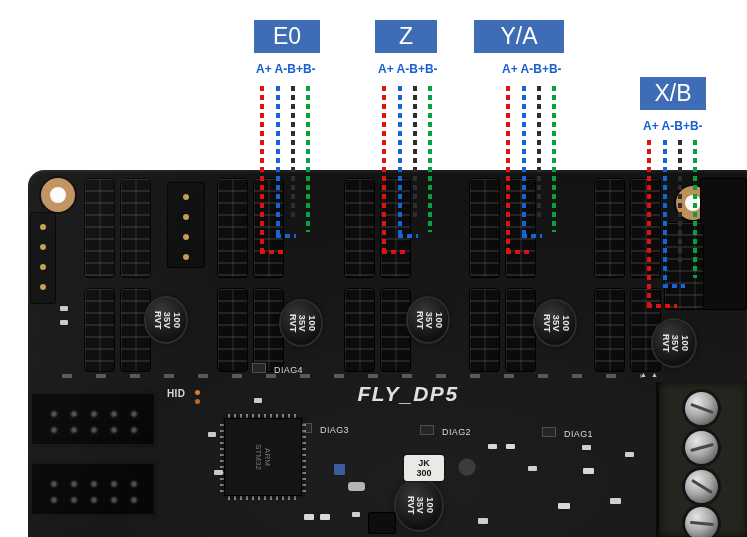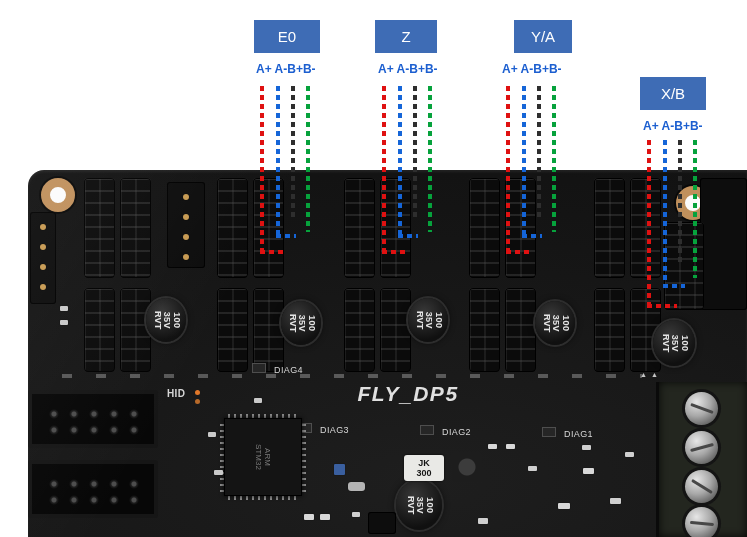--- a/index.html
+++ b/index.html
@@ -43,21 +43,21 @@
   .jk-text{font-size:9px;font-weight:bold;color:#151515;line-height:10px;text-align:center;white-space:pre-line;padding-top:3px}
   .term{background:#23261f;border-left:3px solid #0a0a0a;box-shadow:inset 0 0 8px rgba(0,0,0,.8)}
   .screw{width:33px;height:33px;border-radius:50%;
          background:radial-gradient(circle at 35% 30%, #e6e6e6, #a8a8a8 45%, #5e5e5e 82%);
          box-shadow:0 0 0 3px #141414;display:flex;align-items:center;justify-content:center}
   .slot{width:24px;height:3px;background:#474747;border-radius:2px}
   .board-name{color:#e0e0e0;font-size:21px;font-weight:bold;font-style:italic;letter-spacing:1.5px}
   .tri{color:rgba(255,255,255,.75);font-size:7px}
 
   
-  .label-box{background:#3e6cb5;color:#ffffff;font-size:15px;text-align:center;height:33px;line-height:33px;z-index:6}
+  .label-box{background:#3e6cb5;color:#ffffff;font-size:23px;text-align:center;height:33px;line-height:33px;z-index:6}
   .pin-row{color:#1c5fd0;font-size:12px;font-weight:bold;white-space:pre;z-index:6}
   .wv{width:4px;z-index:5}
   .wh{height:4px;z-index:5}
   .wv.red{background:repeating-linear-gradient(to bottom,#df1111 0 5px,transparent 5px 9px)}
   .wh.red{background:repeating-linear-gradient(to right,#df1111 0 5px,transparent 5px 9px)}
   .wv.blue{background:repeating-linear-gradient(to bottom,#1565d8 0 5px,transparent 5px 9px)}
   .wh.blue{background:repeating-linear-gradient(to right,#1565d8 0 5px,transparent 5px 9px)}
   .wv.black{background:repeating-linear-gradient(to bottom,#2e2e2e 0 5px,transparent 5px 9px)}
   .wv.green{background:repeating-linear-gradient(to bottom,#06a23c 0 5px,transparent 5px 9px)}
 </style>
@@ -235,21 +235,21 @@
     <div class="abs pin-row" style="left:378px;top:62px">A+ A-B+B-</div>
     <div class="abs wv red" style="left:382px;top:86px;height:168px"></div>
     <div class="abs wh red" style="left:382px;top:250px;width:24px"></div>
     <div class="abs wv blue" style="left:398px;top:86px;height:152px"></div>
     <div class="abs wh blue" style="left:398px;top:234px;width:20px"></div>
     <div class="abs wv black" style="left:413px;top:86px;height:132px"></div>
     <div class="abs wv green" style="left:428px;top:86px;height:146px"></div>
   </div>
 
   <div>
-    <div class="abs label-box" style="left:514px;top:20px;width:58px">Y/A</div>
+    <div class="abs label-box" style="left:474px;top:20px;width:90px">Y/A</div>
     <div class="abs pin-row" style="left:502px;top:62px">A+ A-B+B-</div>
     <div class="abs wv red" style="left:506px;top:86px;height:168px"></div>
     <div class="abs wh red" style="left:506px;top:250px;width:24px"></div>
     <div class="abs wv blue" style="left:522px;top:86px;height:152px"></div>
     <div class="abs wh blue" style="left:522px;top:234px;width:20px"></div>
     <div class="abs wv black" style="left:537px;top:86px;height:132px"></div>
     <div class="abs wv green" style="left:552px;top:86px;height:146px"></div>
   </div>
 
   <div>

